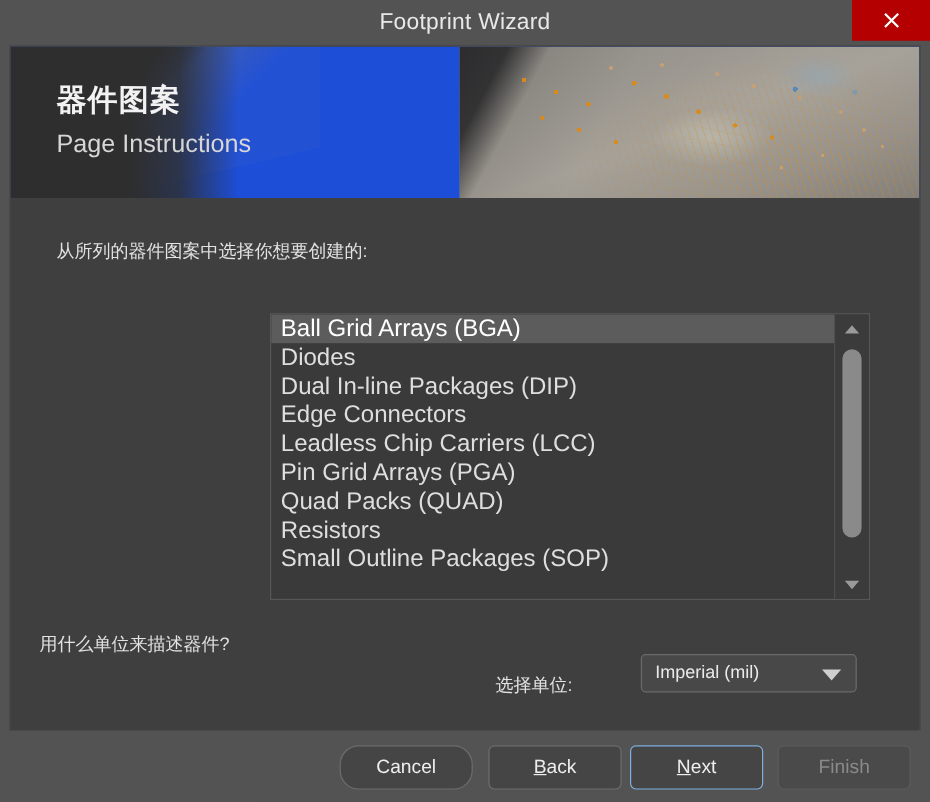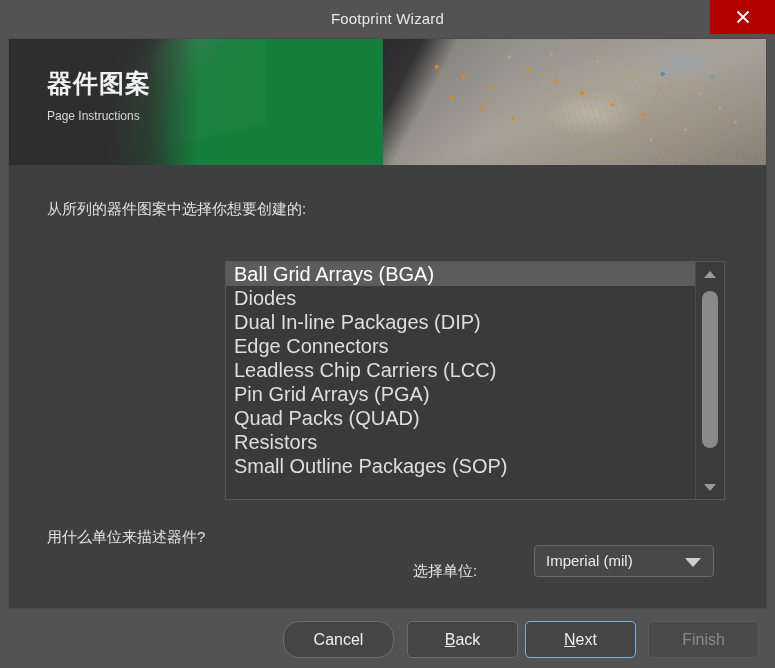--- a/index.html
+++ b/index.html
@@ -28,21 +28,21 @@
     background: #535353;
   }
   .titlebar-text {
     position: absolute;
     left: 0; top: 0;
     width: 775px;
     height: 37px;
     line-height: 37px;
     text-align: center;
     color: #e8e8e8;
-    font-size: 15px;
+    font-size: 19px;
     letter-spacing: 0.2px;
     user-select: none;
   }
   .close-button {
     position: absolute;
     right: 0; top: 0;
     width: 65px;
     height: 34px;
     background: #b40000;
     color: #ffffff;
@@ -64,21 +64,21 @@
     border: 1px solid #4b4b4b;
   }
 
   
   .banner {
     position: absolute;
     left: 0; top: 0;
     width: 757px;
     height: 126px;
     overflow: hidden;
-    background: #15803d;
+    background: #1d4ed8;
   }
   .banner-art {
     position: absolute;
     right: 0; top: 0;
     width: 383px;
     height: 126px;
     background:
       radial-gradient(ellipse 50px 26px at 78% 20%, rgba(120,170,215,0.30), transparent 70%),
       radial-gradient(ellipse 70px 34px at 55% 60%, rgba(255,255,230,0.22), transparent 72%),
       linear-gradient(118deg, rgba(40,40,42,0.96) 0%, rgba(40,40,42,0.90) 9%, rgba(110,108,104,0.25) 17%, rgba(150,148,142,0.14) 34%, rgba(170,166,158,0.10) 62%, rgba(150,146,140,0.18) 100%),
@@ -154,21 +154,21 @@
     color: #f2f2f2;
     font-size: 25px;
     font-weight: bold;
     letter-spacing: 1px;
     white-space: nowrap;
   }
   .banner-subtitle {
     position: absolute;
     left: 38px; top: 70px;
     color: #d7d7d7;
-    font-size: 12px;
+    font-size: 21px;
     white-space: nowrap;
   }
 
   
   .body-area {
     position: absolute;
     left: 0;
     top: 126px;
     width: 757px;
     height: 443px;
@@ -250,21 +250,21 @@
     width: 16px;
     height: 157px;
     background: #8a8a8a;
     border-radius: 8px;
     cursor: pointer;
   }
 
   
   .prompt-units {
     position: absolute;
-    left: 38px;
+    left: 24px;
     top: 363px;
     color: #e2e2e2;
     font-size: 15px;
     white-space: nowrap;
   }
   .units-label {
     position: absolute;
     left: 404px;
     top: 397px;
     color: #e2e2e2;

